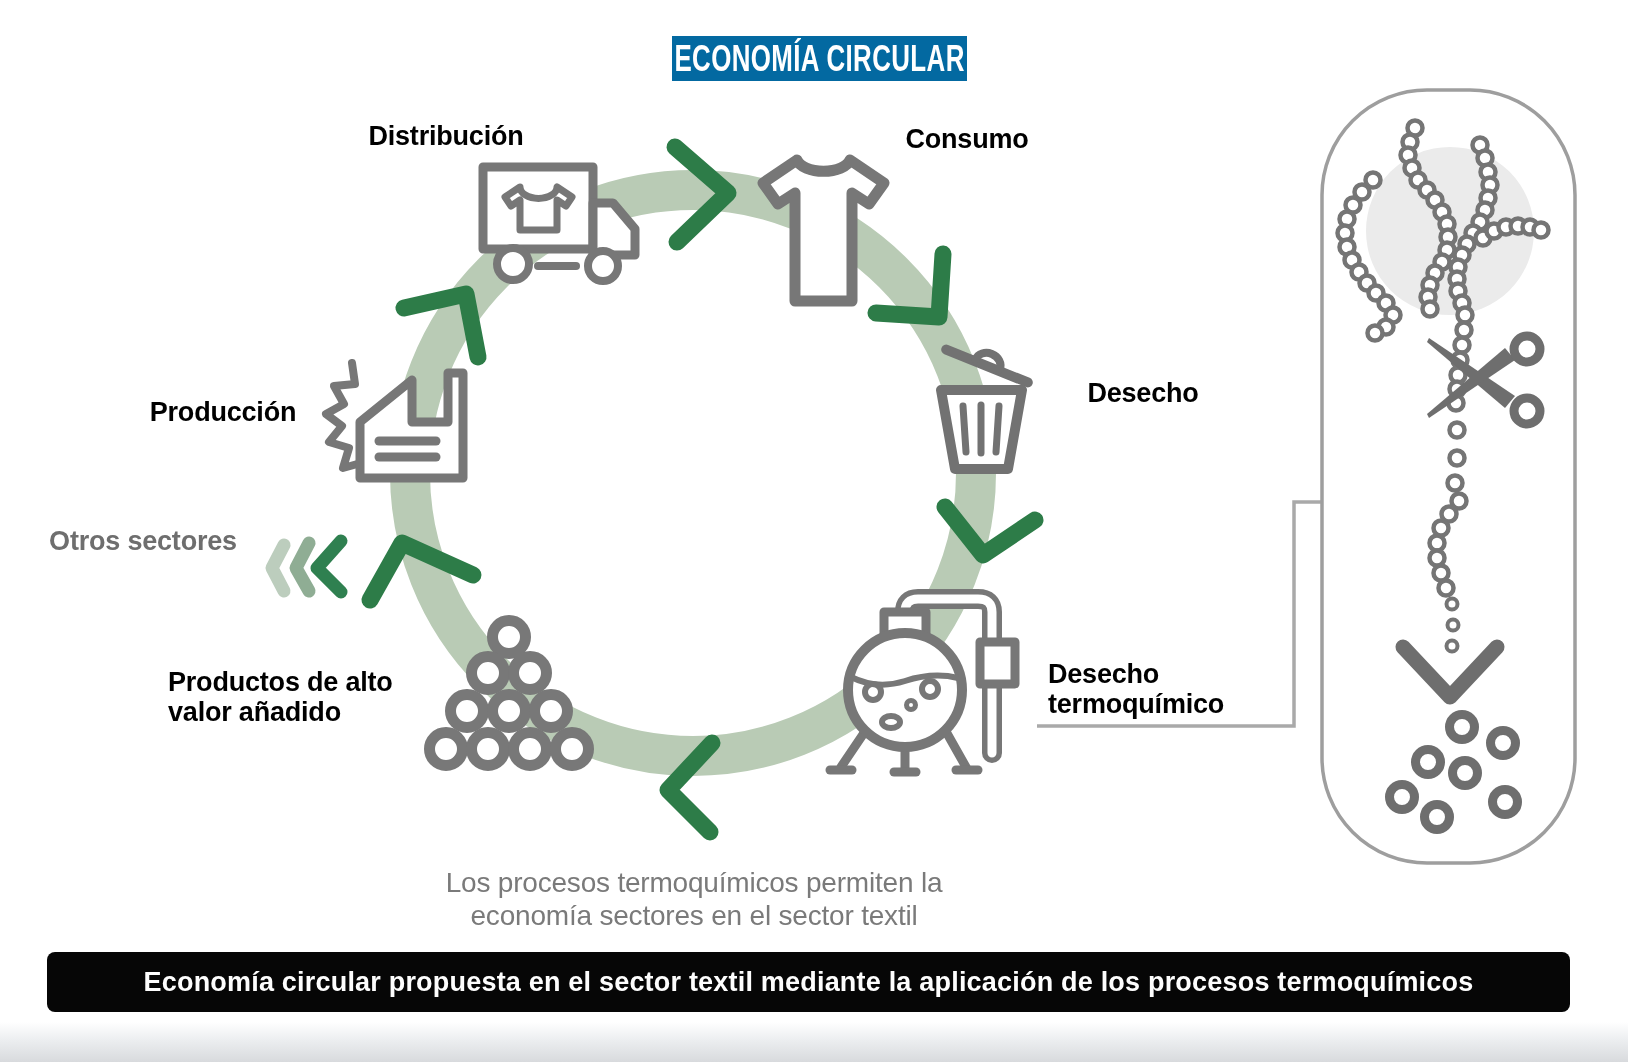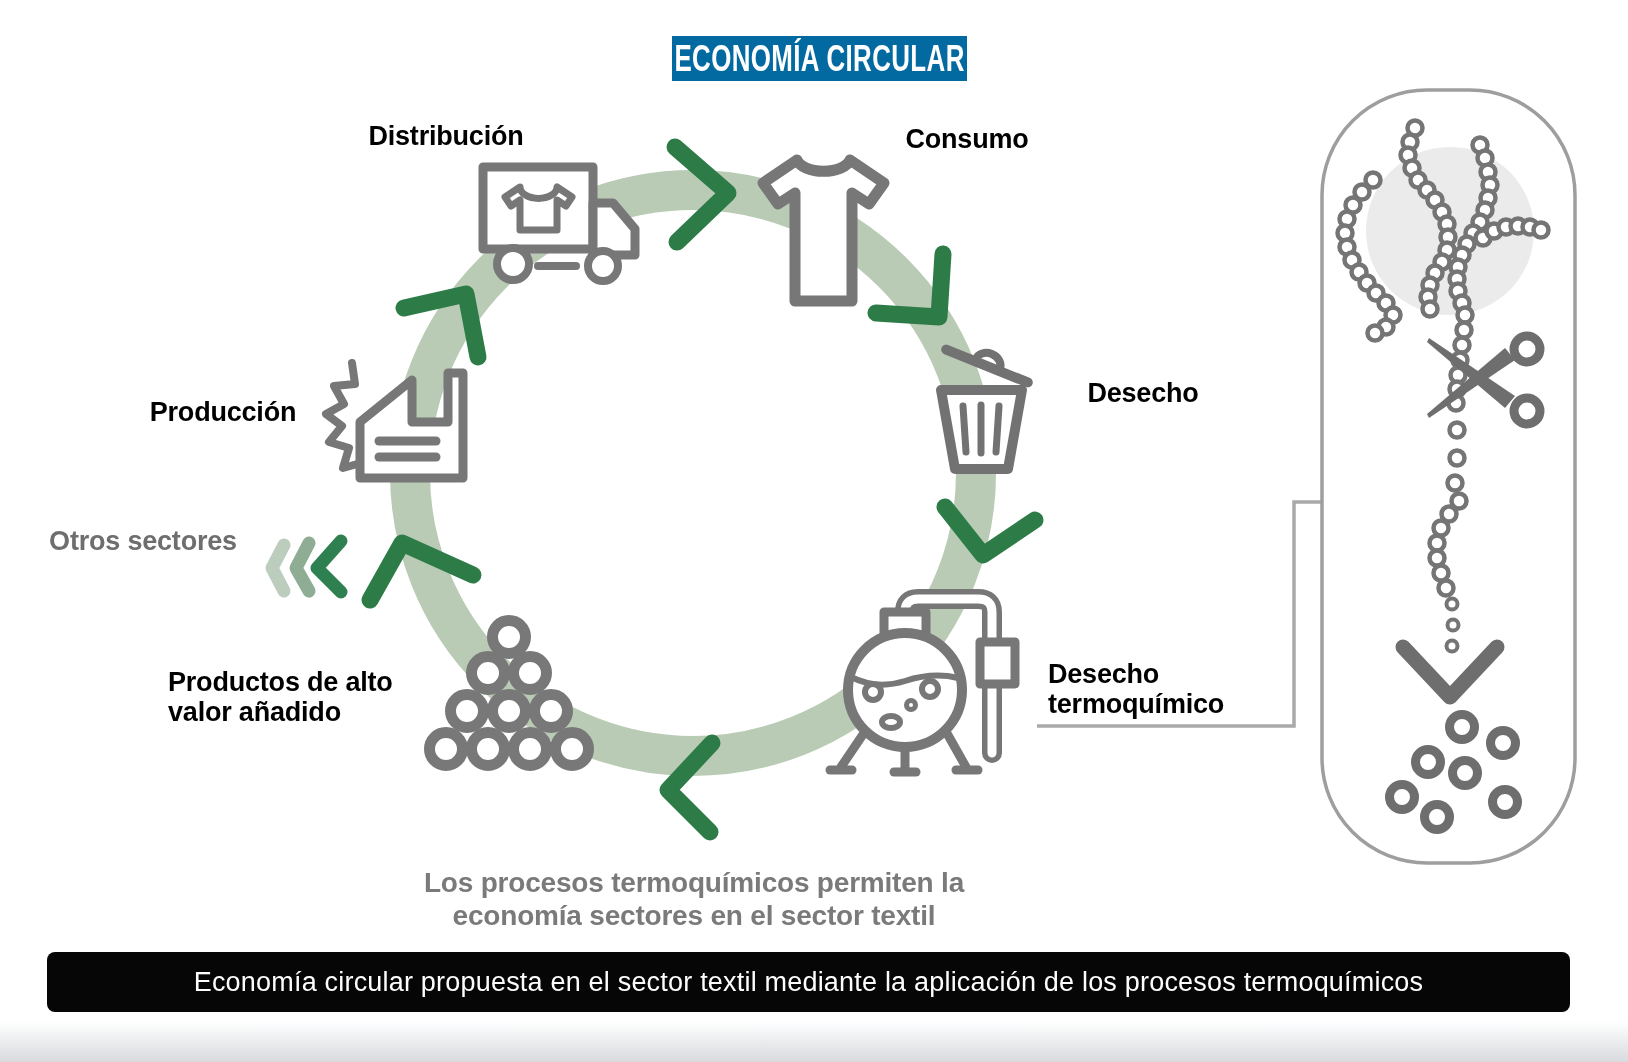--- a/index.html
+++ b/index.html
@@ -17,27 +17,27 @@
     transform:scaleX(0.72);letter-spacing:0.5px;
   }
   .lbl{
     position:absolute;font-weight:700;font-size:27px;line-height:30px;
     text-align:center;letter-spacing:-0.2px;
   }
   .green{color:#000000;}
   .greytxt{color:#6e6e6e;}
   .footnote{
     position:absolute;left:114px;top:866px;width:1160px;text-align:center;
-    color:#7a7a7a;font-weight:700;font-size:28px;line-height:33px;letter-spacing:-0.2px;
+    color:#7a7a7a;font-weight:400;font-size:28px;line-height:33px;letter-spacing:-0.2px;
   }
   .caption-bar{
     position:absolute;left:47px;top:952px;width:1523px;height:60px;
     background:#060606;border-radius:8px;display:flex;align-items:center;justify-content:center;
   }
-  .caption-bar span{color:#fdfdfd;font-size:27px;font-weight:400;letter-spacing:0.2px;}
+  .caption-bar span{color:#fdfdfd;font-size:27px;font-weight:700;letter-spacing:0.2px;}
   .bottom-band{
     position:absolute;left:0;top:1022px;width:1628px;height:40px;
     background:linear-gradient(180deg,#ffffff 0%,#eceef0 45%,#d8dadd 100%);
   }
 </style>
 </head>
 <body>
 
 <div id="stage">
 

